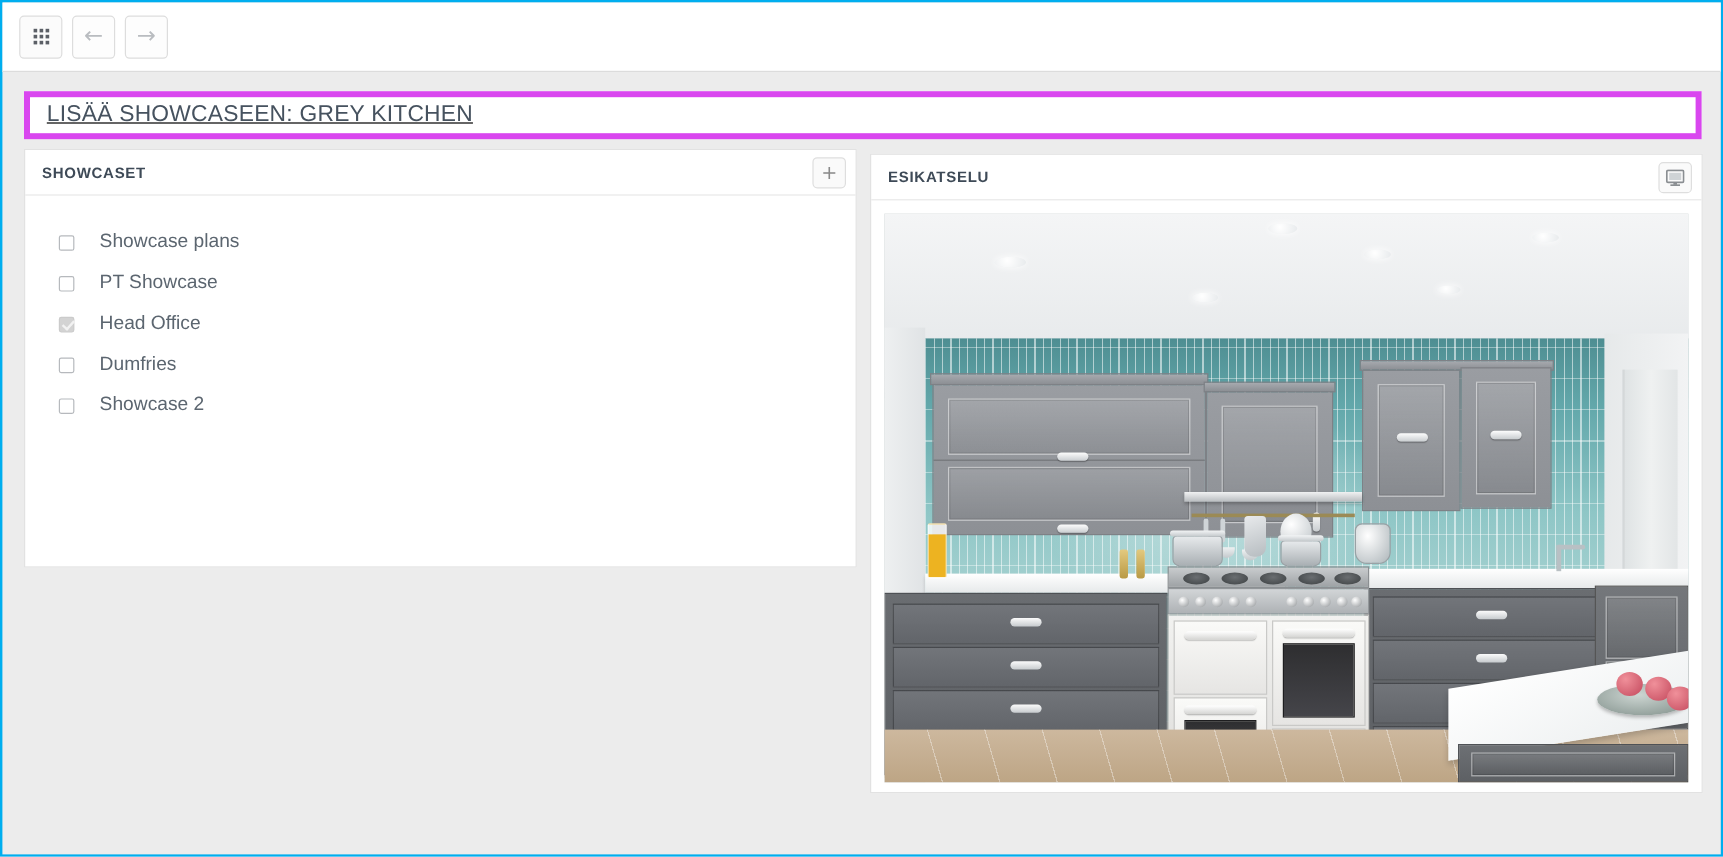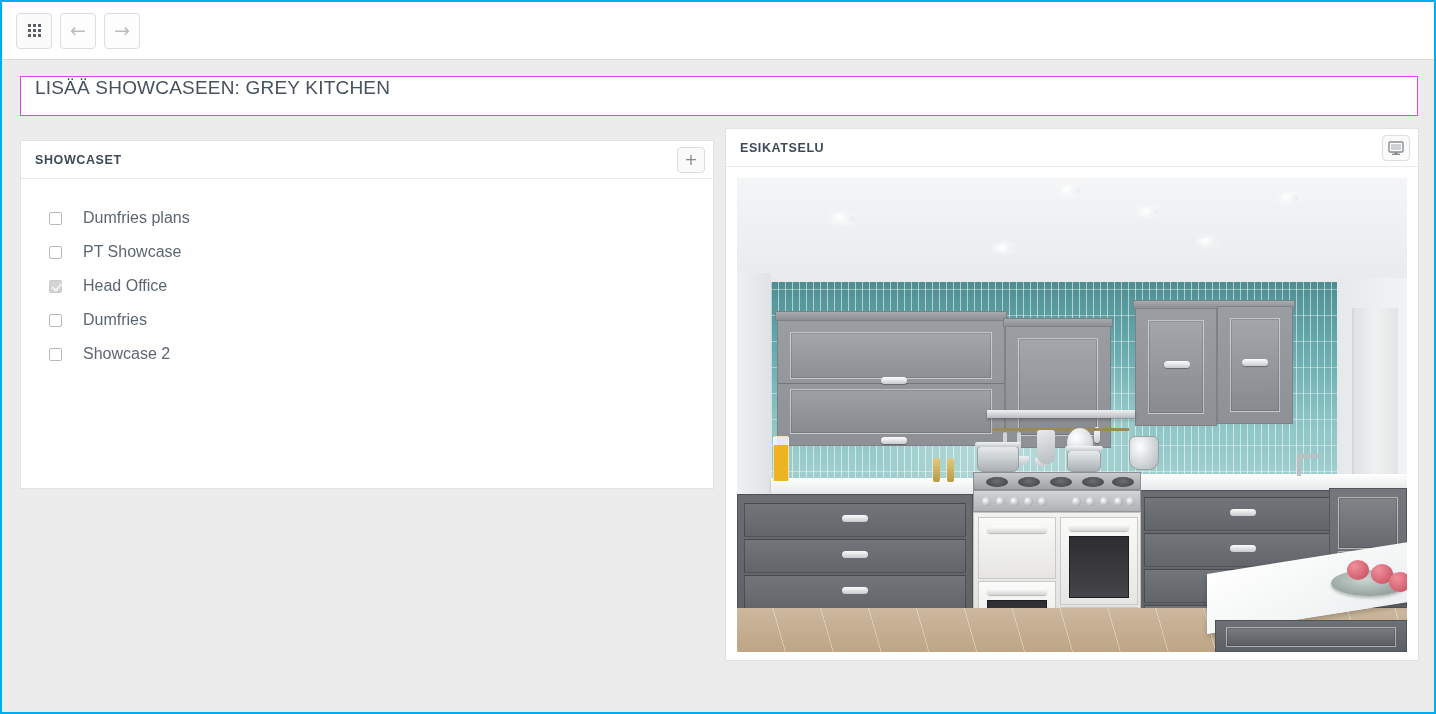--- a/index.html
+++ b/index.html
@@ -42,23 +42,24 @@
     grid-template-rows: repeat(3, 3px); gap: 2px; }
   .grid-icon i { display: block; width: 3px; height: 3px; background: #5b5f66; }
 
   .arrow { font-size: 19px; color: #b9bcc0; line-height: 1; font-family: "DejaVu Sans", sans-serif; }
 
   
   #titlebar {
     position: absolute; left: 18px; top: 74px;
     width: 1398px; height: 40px;
     background: #ffffff;
-    border: 1px solid #d946ef;
-    display: flex; align-items: flex-start;
+    border: 5px solid #d946ef;
+    display: flex; align-items: center;
     padding-left: 14px;
+    text-decoration: underline;
   }
   #titlebar .title {
     font-size: 19px; color: #46525f; letter-spacing: .2px;
   }
 
   
   .panel {
     position: absolute;
     background: #ffffff;
     border: 1px solid #e2e2e2;
@@ -77,21 +78,21 @@
   .hbtn {
     width: 28px; height: 26px;
     border: 1px solid #dedede; border-radius: 4px;
     background: #fafafa;
     display: flex; align-items: center; justify-content: center;
     cursor: pointer;
   }
   .plus { color: #8a8a8a; font-size: 16px; line-height: 1; font-family: "DejaVu Sans", sans-serif; }
 
   
-  #leftPanel { left: 18px; top: 138px; width: 694px; height: 349px; }
+  #leftPanel { left: 18px; top: 122px; width: 694px; height: 349px; }
   #cbList { padding: 22px 0 0 28px; }
   .cbrow { display: flex; align-items: center; height: 34px; cursor: pointer; }
   .cbox {
     width: 13px; height: 13px; flex: 0 0 13px;
     border: 1px solid #b6b9bd; border-radius: 2px;
     background: #ffffff;
     margin-right: 21px;
     position: relative;
   }
   .cbox.checked { background: #1673e6; border-color: #1673e6; }
@@ -305,21 +306,21 @@
   <div class="panel" id="leftPanel">
     <div class="panel-head">
       <span class="ptitle">SHOWCASET</span>
       <div class="hbtn">
         <span class="plus">+</span>
       </div>
     </div>
     <div id="cbList">
         <div class="cbrow">
           <span class="cbox"></span>
-          <span class="cblabel">Dumfries plans</span>
+          <span class="cblabel">Showcase plans</span>
         </div>
         <div class="cbrow">
           <span class="cbox"></span>
           <span class="cblabel">PT Showcase</span>
         </div>
         <div class="cbrow">
           <span class="cbox disabled"></span>
           <span class="cblabel">Head Office</span>
         </div>
         <div class="cbrow">

